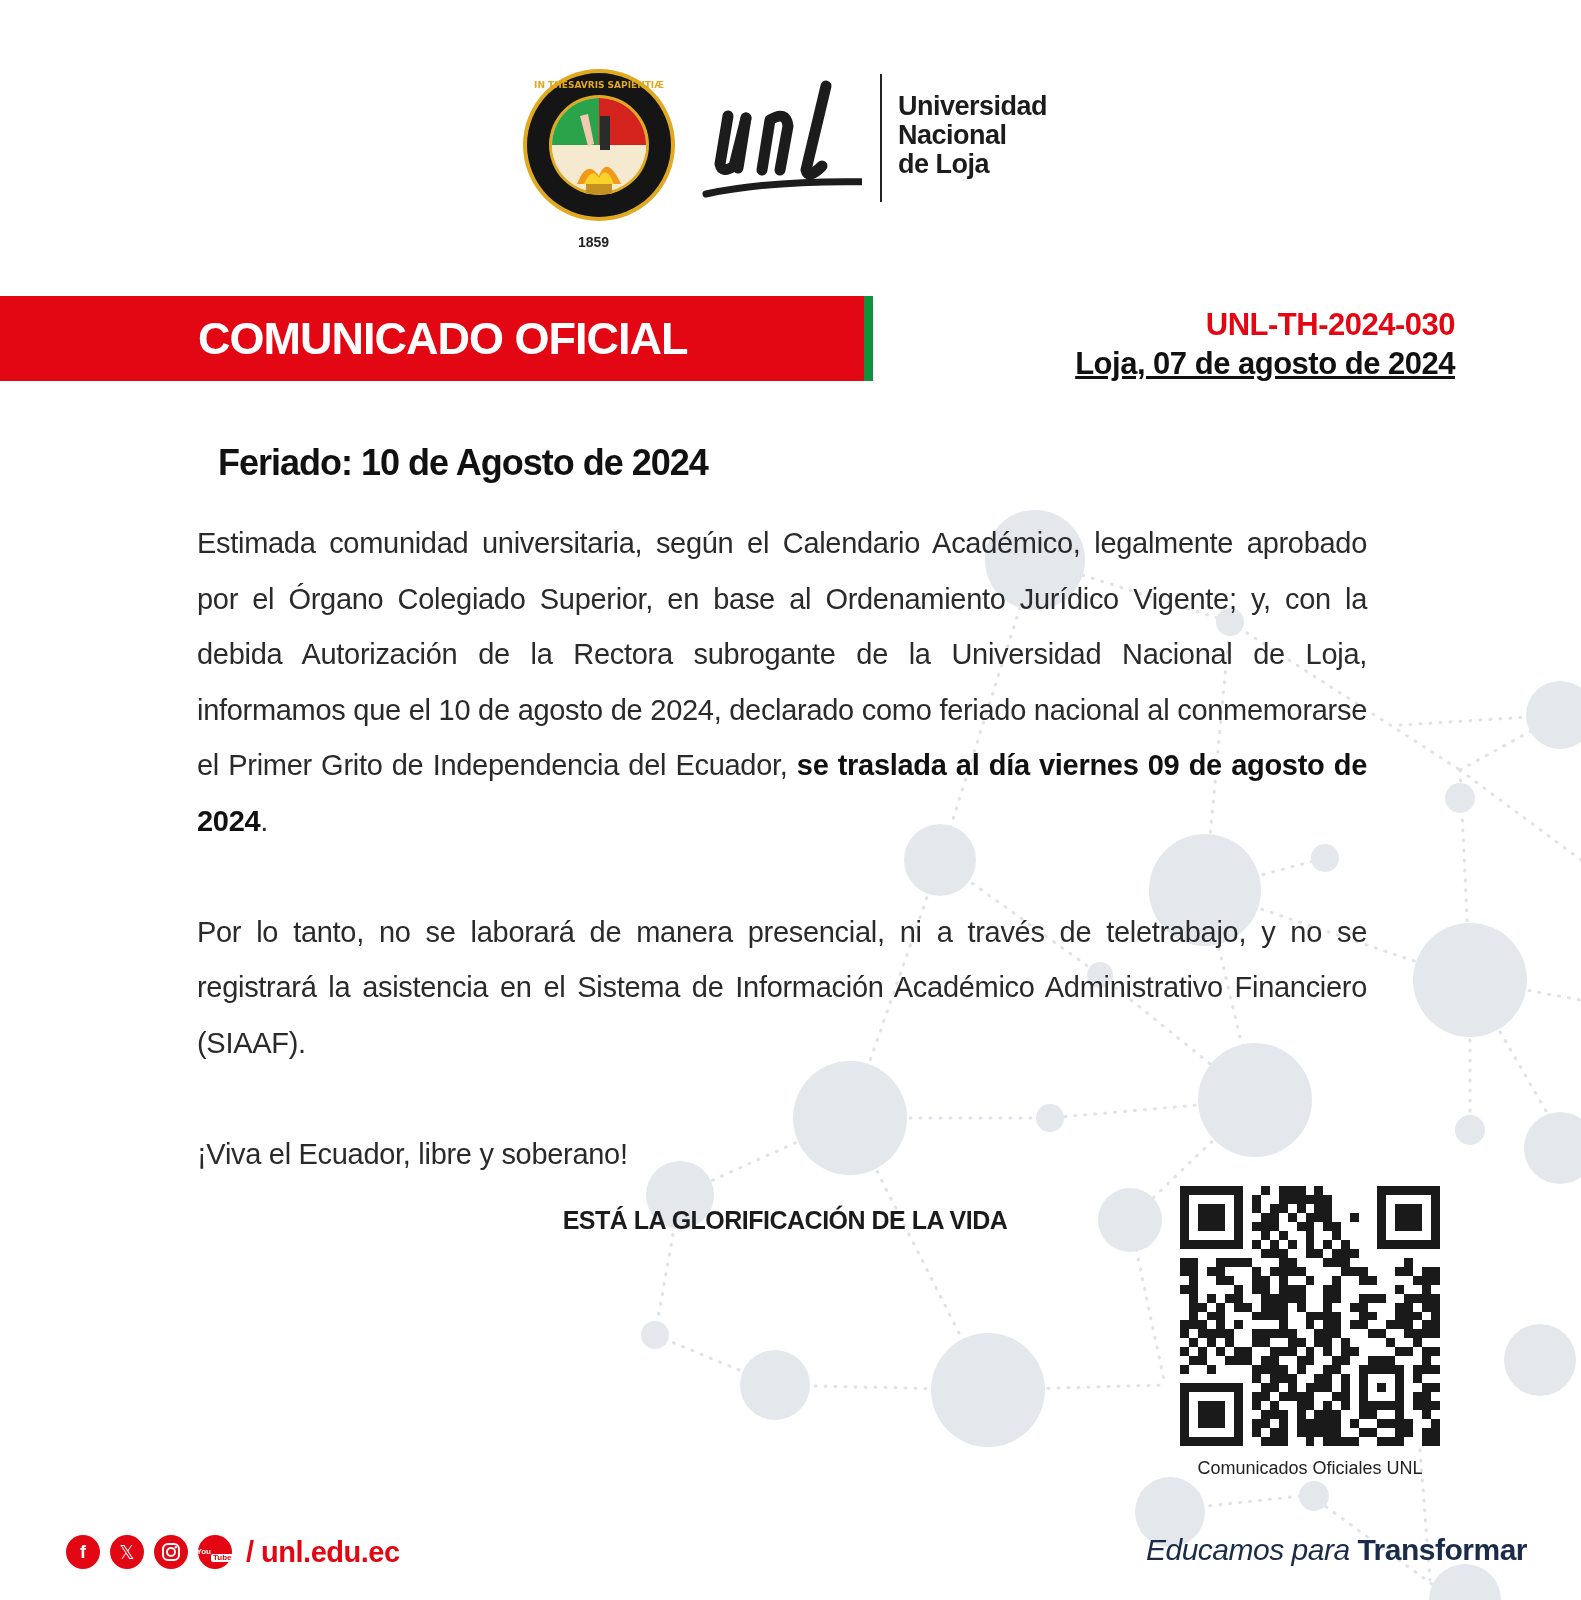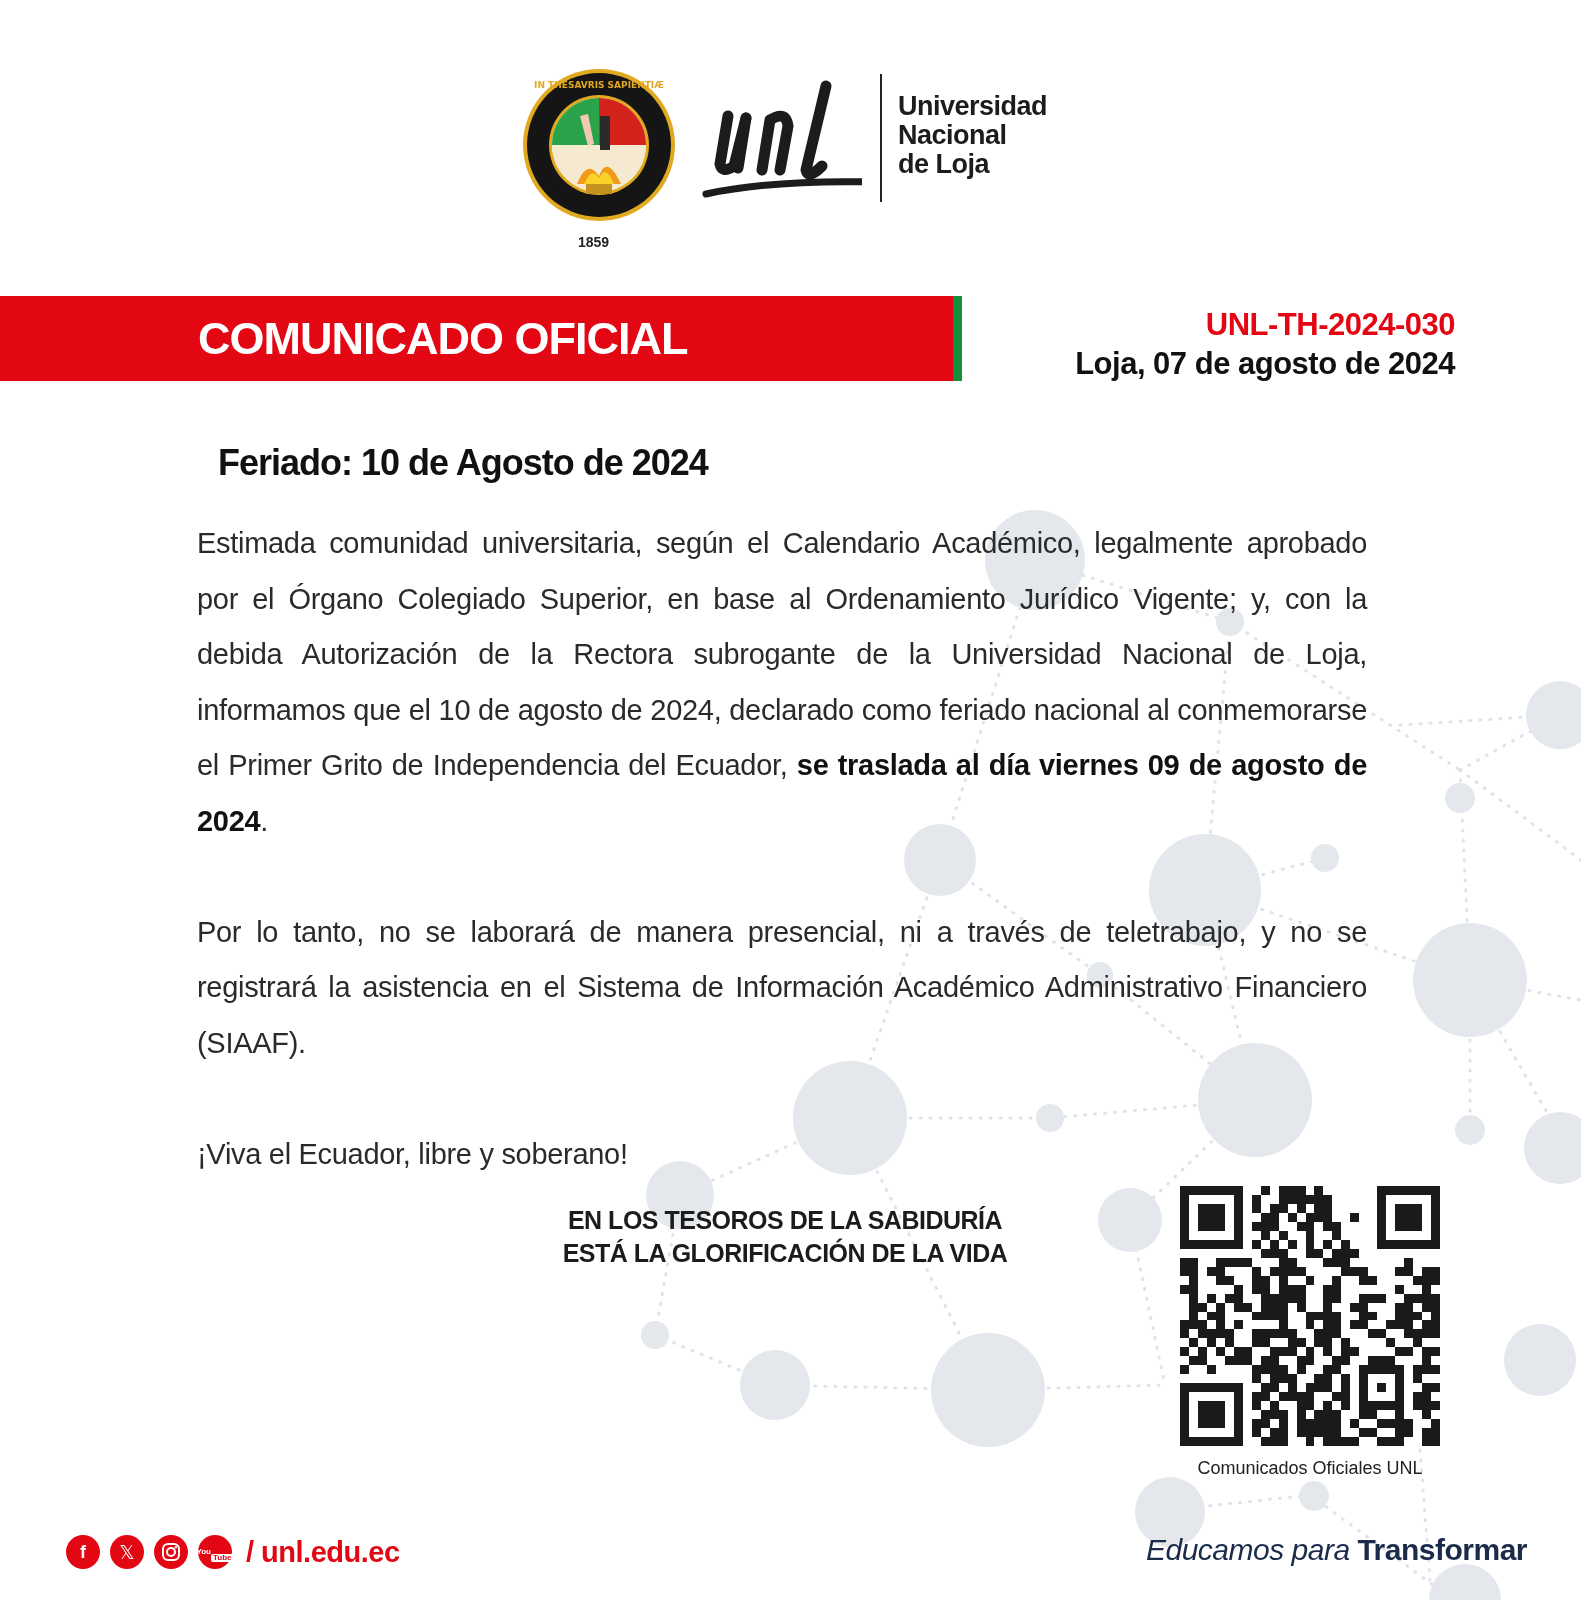--- a/index.html
+++ b/index.html
@@ -15,27 +15,27 @@
     .logo-area { position: absolute; left: 522px; top: 66px; width: 540px; height: 190px; }
     .seal { position: absolute; left: 0; top: 0; width: 154px; height: 160px; }
     .seal-year { position: absolute; left: 56px; top: 168px; font-family: "Liberation Sans", sans-serif; font-weight: bold; font-size: 14px; color: #222; }
     .unl-mark { position: absolute; left: 180px; top: 10px; width: 160px; height: 130px; }
     .logo-divider { position: absolute; left: 358px; top: 8px; width: 2px; height: 128px; background: #222; }
     .uni-name { position: absolute; left: 376px; top: 26px; font-size: 27px; line-height: 29px; color: #1c1c1c; letter-spacing: -0.5px; }
     .uni-name .l1 { font-weight: bold; display: block; }
     .uni-name .l2, .uni-name .l3 { font-weight: bold; display: block; }
 
     
-    .banner { position: absolute; left: 0; top: 296px; width: 962px; height: 85px; background: #e30613; }
+    .banner { position: absolute; left: 0; top: 296px; width: 873px; height: 85px; background: #e30613; }
     .banner-stripe { position: absolute; right: 0; top: 0; width: 9px; height: 85px; background: #10923a; }
     .banner-title { position: absolute; left: 198px; top: 18px; color: #ffffff; font-weight: bold; font-size: 45px; letter-spacing: -1px; line-height: 50px; }
 
     .ref-block { position: absolute; right: 126px; top: 306px; text-align: right; }
     .ref-code { color: #e30613; font-weight: bold; font-size: 31px; line-height: 38px; letter-spacing: -0.5px; }
-    .ref-date { color: #111; font-weight: bold; font-size: 31px; line-height: 40px; letter-spacing: -0.5px; }
+    .ref-date { color: #111; font-weight: bold; font-size: 31px; line-height: 40px; letter-spacing: -0.5px; text-decoration: underline; }
 
     .subject { position: absolute; left: 218px; top: 442px; font-size: 36px; font-weight: bold; color: #111; letter-spacing: -1px; }
 
     .body-text { position: absolute; left: 197px; top: 516px; width: 1170px; font-size: 29px; line-height: 55.5px; color: #2a2a2a; text-align: justify; letter-spacing: -0.3px; }
     .body-text p { margin-bottom: 55.5px; }
     .body-text p.closing { margin-top: 0; }
     .body-text strong { font-weight: bold; color: #111; }
 
     .motto { position: absolute; left: 520px; top: 1204px; width: 530px; text-align: center; font-weight: bold; font-size: 25px; line-height: 33px; color: #1c1c1c; letter-spacing: -0.5px; }
 
@@ -162,21 +162,20 @@
 
   <div class="subject">Feriado: 10 de Agosto de 2024</div>
 
   <div class="body-text">
     <p><span>Estimada comunidad universitaria, según el Calendario Académico, legalmente aprobado por el Órgano Colegiado Superior, en base al Ordenamiento Jurídico Vigente; y, con la debida Autorización de la Rectora subrogante de la Universidad Nacional de Loja, informamos que el 10 de agosto de 2024, declarado como feriado nacional al conmemorarse el Primer Grito de Independencia del Ecuador, </span><strong>se traslada al día viernes 09 de agosto de 2024</strong><span>.</span></p>
     <p>Por lo tanto, no se laborará de manera presencial, ni a través de teletrabajo, y no se registrará la asistencia en el Sistema de Información Académico Administrativo Financiero (SIAAF).</p>
     <p class="closing" style="text-align:left;">¡Viva el Ecuador, libre y soberano!</p>
   </div>
 
   <div class="motto">
-    <div>EN LOS TESOROS DE LA SABIDURÍA</div>
     <div>ESTÁ LA GLORIFICACIÓN DE LA VIDA</div>
   </div>
 
   <svg class="qr" viewBox="0 0 29 29" shape-rendering="crispEdges" xmlns="http://www.w3.org/2000/svg">
     <rect width="29" height="29" fill="#fff"></rect>
     <g fill="#1a1a1a">
 
       <path d="M0 0h7v7h-7z M1 1v5h5v-5z" fill-rule="evenodd"></path>
       <rect x="2" y="2" width="3" height="3"></rect>
       <path d="M22 0h7v7h-7z M23 1v5h5v-5z" fill-rule="evenodd"></path>

